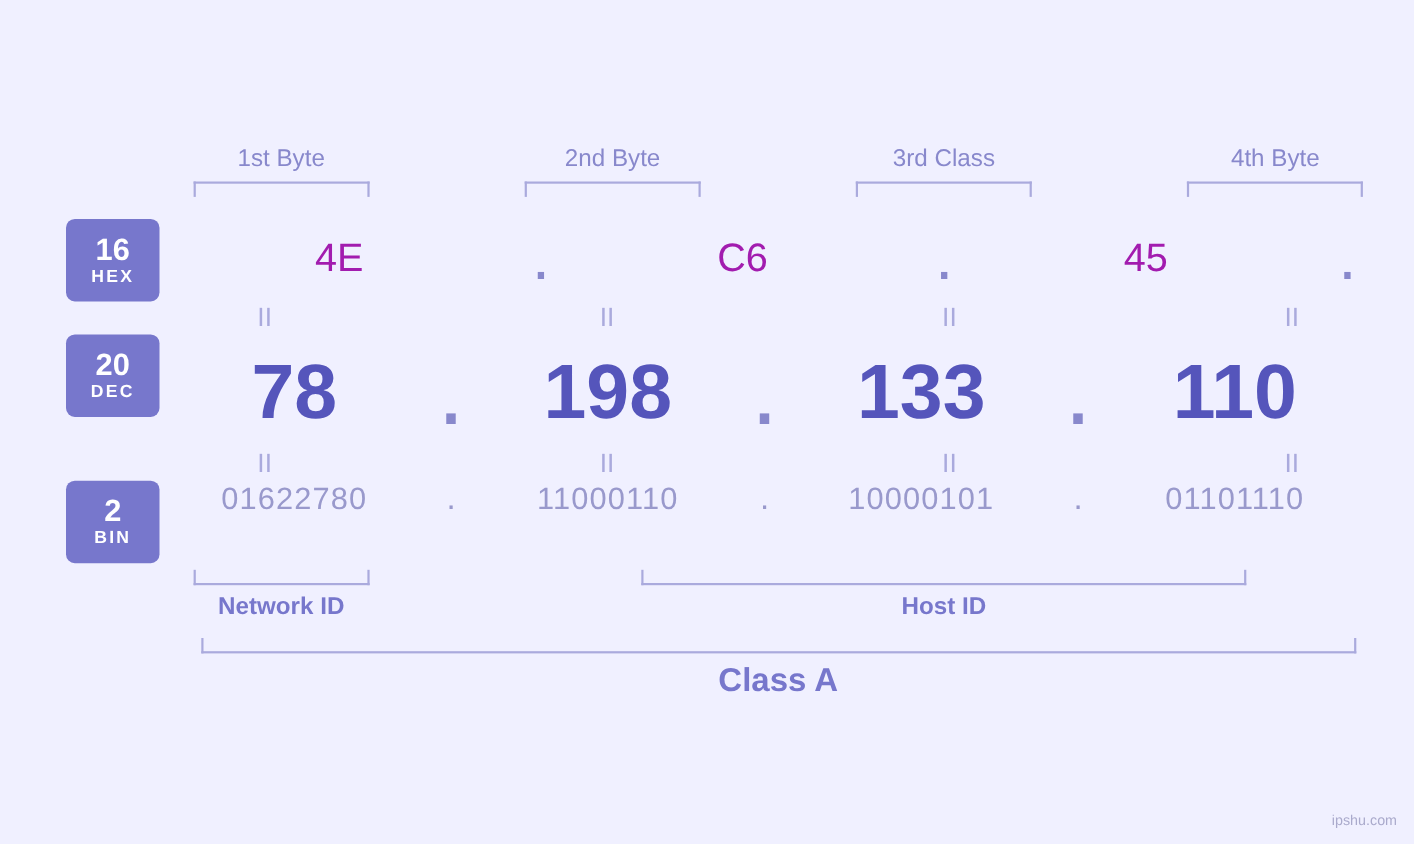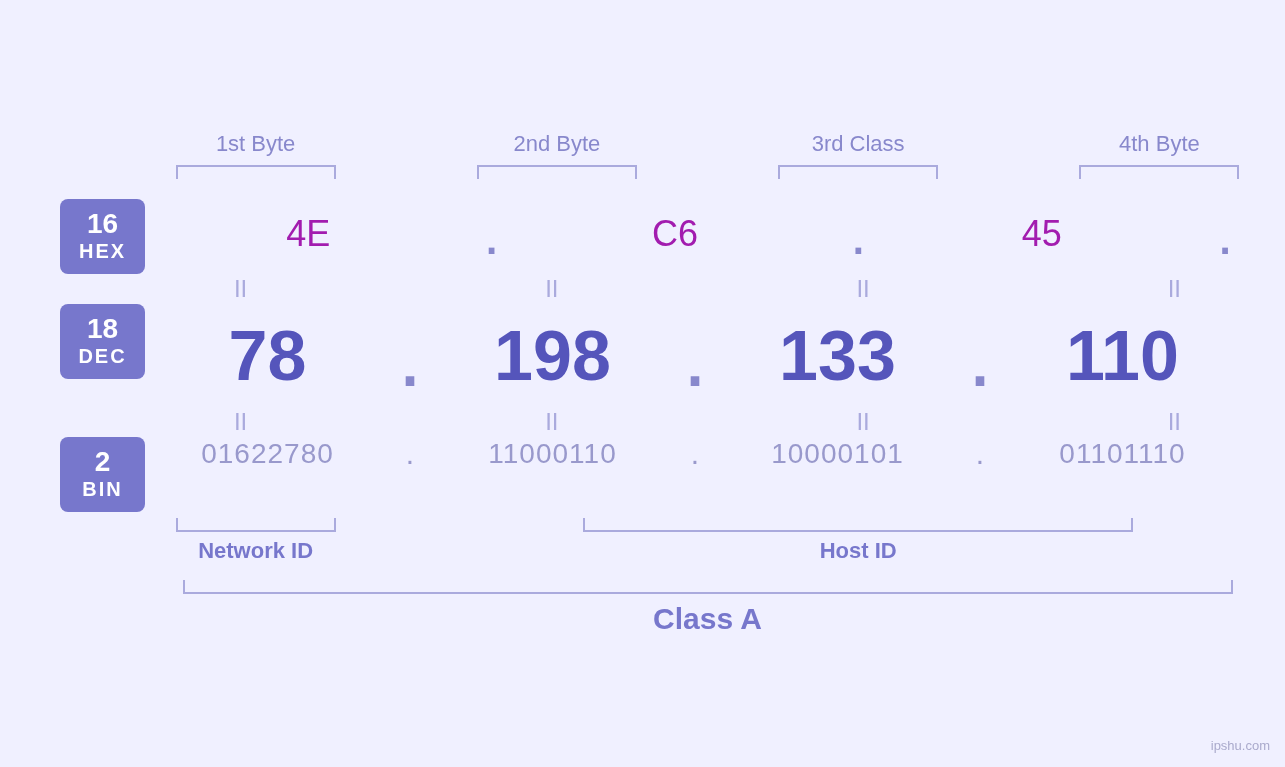--- a/index.html
+++ b/index.html
@@ -85,21 +85,21 @@
       flex-shrink: 0;
     }
 
     .base-number {
       font-size: 28px;
       font-weight: bold;
       line-height: 1;
     }
 
     .base-label {
-      font-size: 20px;
+      font-size: 16px;
       font-weight: 600;
       letter-spacing: 2px;
       margin-top: 2px;
     }
 
     .values-row {
       display: flex;
       flex: 1;
       align-items: center;
     }
@@ -309,21 +309,21 @@
     <div class="equals-dot"></div>
     <div class="equals-cell">II</div>
     <div class="equals-dot"></div>
     <div class="equals-cell">II</div>
     <div class="equals-dot"></div>
     <div class="equals-cell">II</div>
   </div>
 
   <div class="row-container">
     <div class="base-badge">
-      <span class="base-number">18</span>
+      <span class="base-number">20</span>
       <span class="base-label">DEC</span>
     </div>
     <div class="values-row">
       <div class="byte-cell">
         <span class="dec-value">78</span>
       </div>
       <div class="dot-cell">
         <span class="dot-large" style="font-size:90px;">.</span>
       </div>
       <div class="byte-cell">

